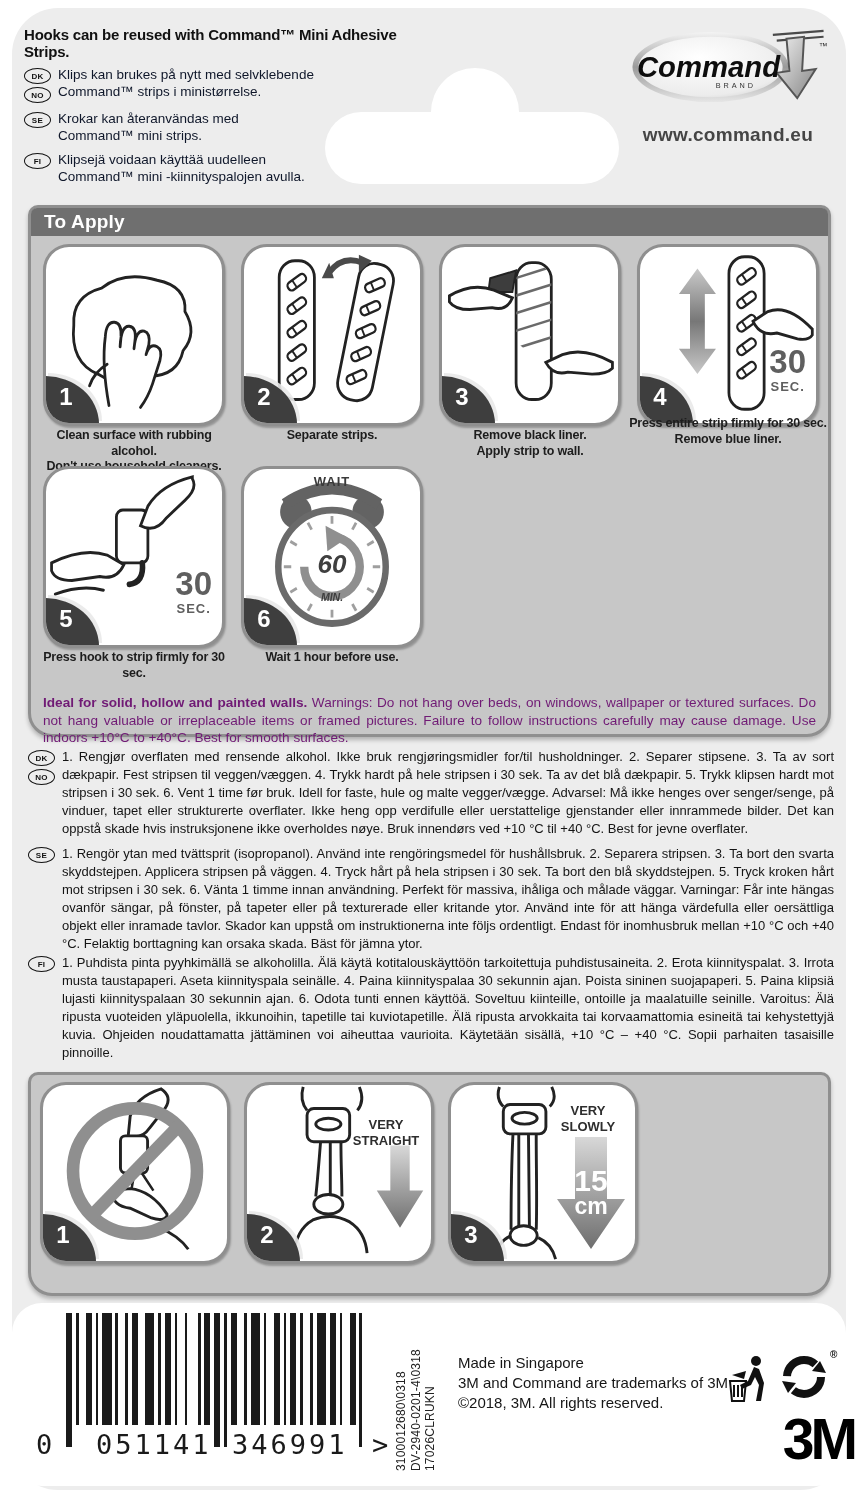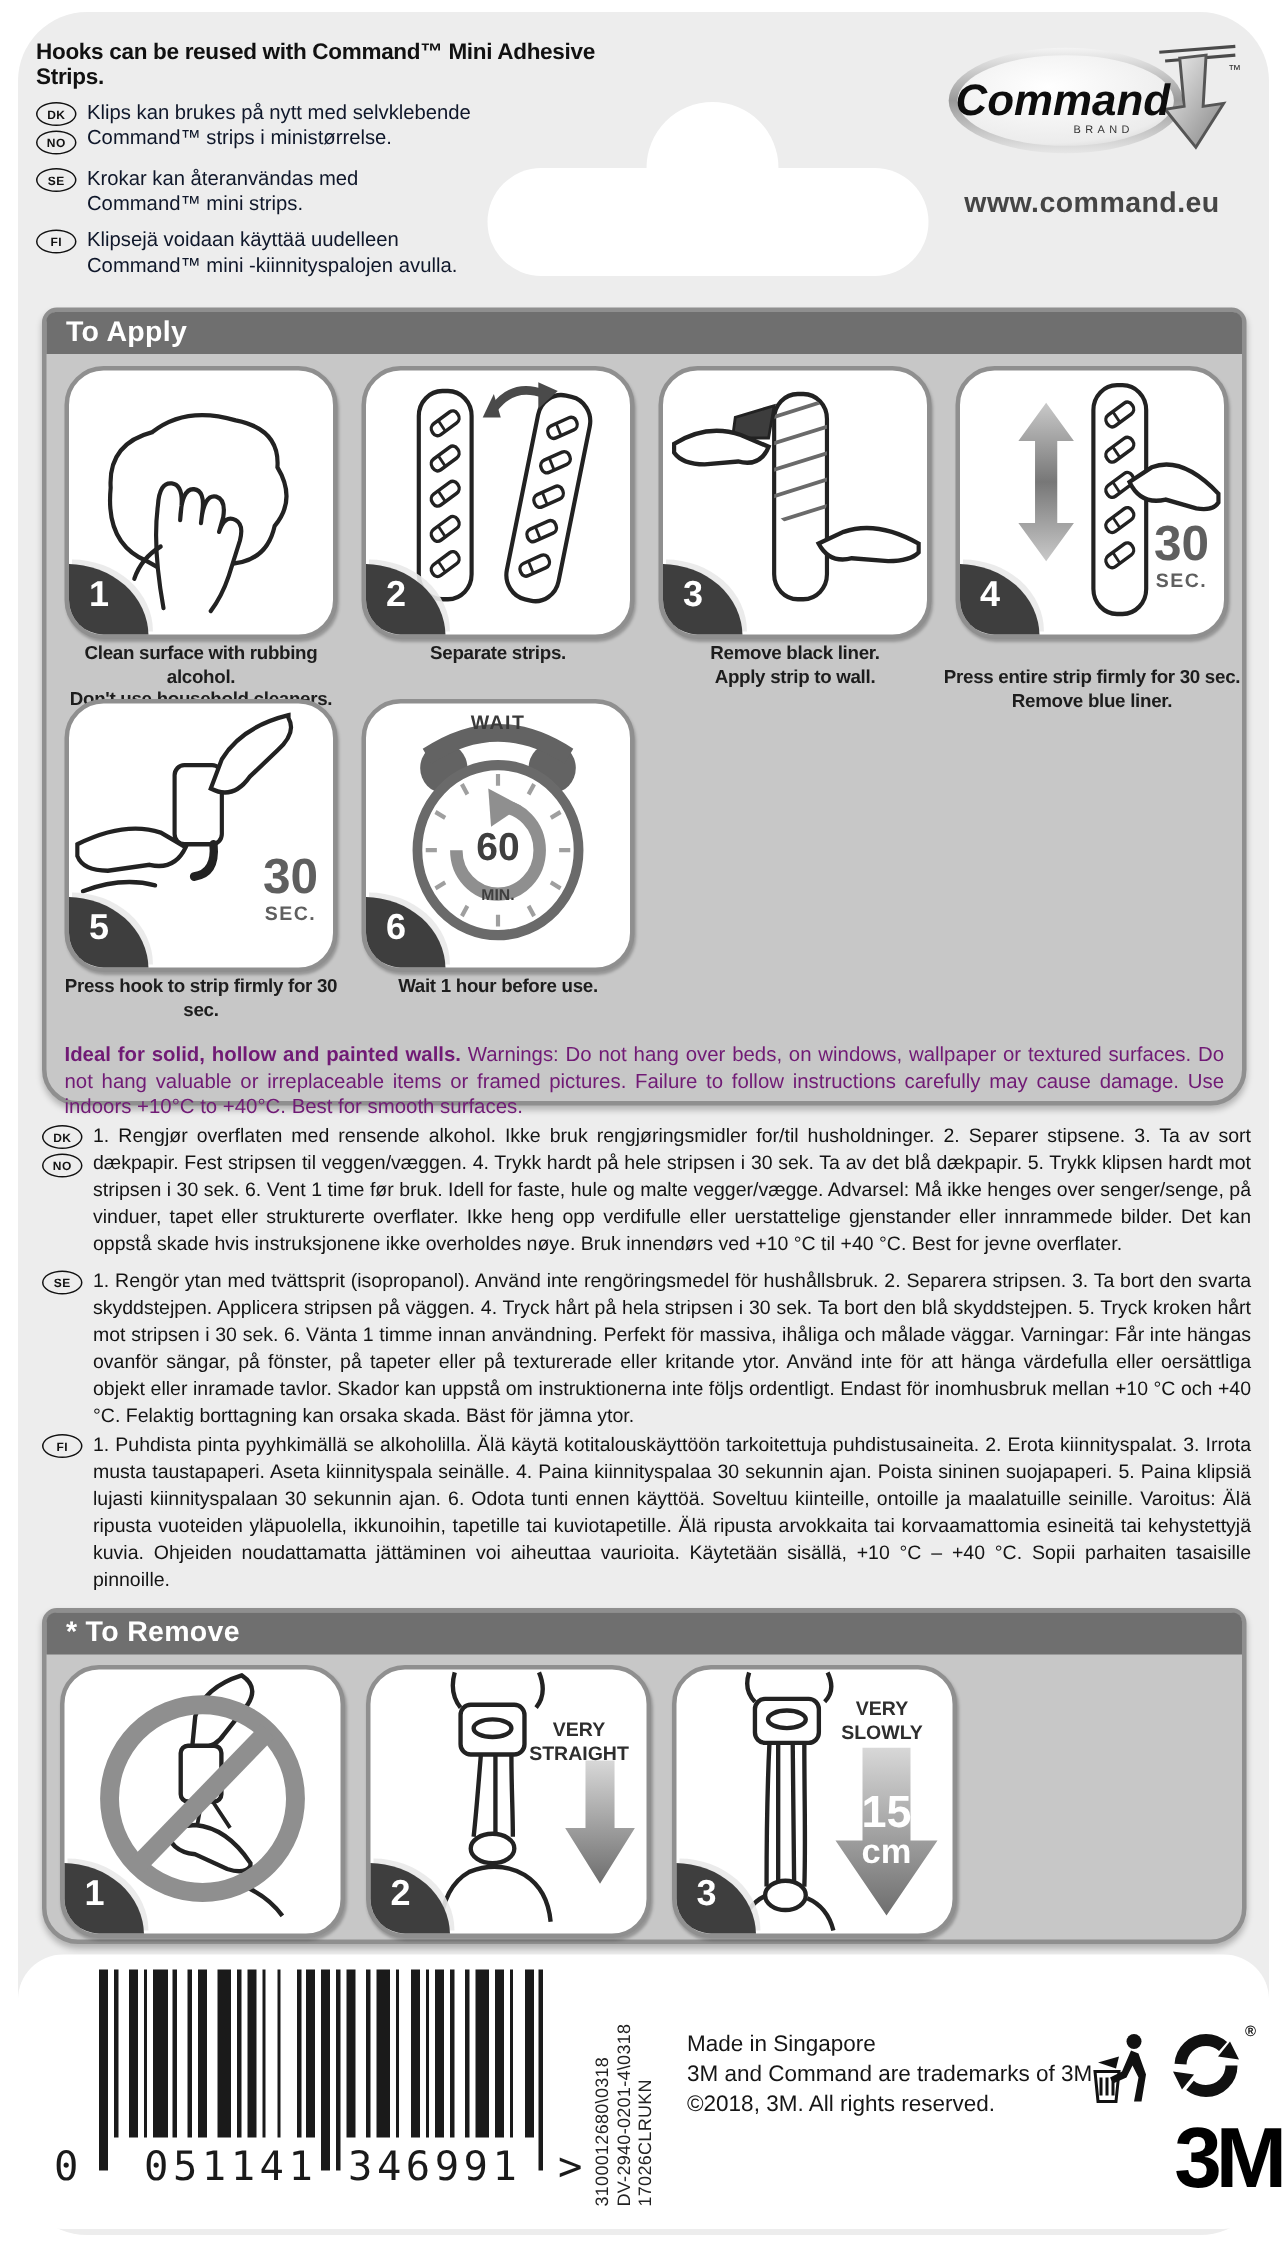--- a/index.html
+++ b/index.html
@@ -34,21 +34,21 @@
   .num-badge{position:absolute;left:-1px;bottom:-1px;width:54px;height:48px;background:#3e3e3e;
              border-radius:0 100% 0 24px;box-shadow:3px -3px 0 0 rgba(233,233,233,0.9);
              display:flex;align-items:center;justify-content:center;}
   .num-badge span{color:#fff;font-size:24px;font-weight:bold;transform:translate(-6px,-3px);}
   .caption{position:absolute;text-align:center;font-size:12.5px;font-weight:600;color:#1d1d1d;line-height:1.25;
            white-space:pre-line;letter-spacing:-0.2px;}
   .sec-label{position:absolute;right:10px;bottom:30px;text-align:center;color:#5f5f5f;line-height:1;}
   .sec-label .big{font-size:33px;font-weight:bold;display:block;}
   .sec-label .small{font-size:13px;font-weight:bold;letter-spacing:1px;display:block;margin-top:2px;}
   .wait-label{position:absolute;left:0;right:0;top:5px;text-align:center;font-size:13px;font-weight:bold;color:#3a3a3a;letter-spacing:1px;}
-  .clock-center{position:absolute;left:0;right:0;top:82px;text-align:center;color:#3f3f3f;line-height:1;}
+  .clock-center{position:absolute;left:0;right:0;top:82px;text-align:center;color:#3f3f3f;line-height:1;font-style:italic;}
   .clock-center .big{font-size:26px;font-weight:bold;display:block;}
   .clock-center .small{font-size:10.5px;font-weight:bold;display:block;margin-top:15px;}
   .warnings{position:absolute;left:12px;right:12px;top:444px;font-size:13.6px;line-height:1.32;color:#701a75;text-align:justify;}
   .warnings b{font-weight:bold;}
   
   .tr-block{position:absolute;left:28px;width:806px;display:flex;gap:7px;}
   #trDKNO{top:748px;} #trSE{top:845px;} #trFI{top:954px;}
   .tr-text{flex:1;font-size:13px;line-height:1.38;text-align:justify;color:#141414;}
   
   .dir-label{position:absolute;text-align:center;font-weight:bold;font-size:13px;color:#2e2e2e;white-space:pre-line;line-height:1.25;}
@@ -238,21 +238,21 @@
       <div class="num-badge">
           <span>4</span>
         </div>
     </div>
 
     <div class="caption" style="left:4px;top:192px;width:198px;">Clean surface with rubbing alcohol.
 Don't use household cleaners.</div>
     <div class="caption" style="left:202px;top:192px;width:198px;">Separate strips.</div>
     <div class="caption" style="left:400px;top:192px;width:198px;">Remove black liner.
 Apply strip to wall.</div>
-    <div class="caption" style="left:592px;top:208px;width:210px;">Press entire strip firmly for 30 sec.
+    <div class="caption" style="left:592px;top:180px;width:210px;">Press entire strip firmly for 30 sec.
 Remove blue liner.</div>
 
     <div class="panel" style="left:12px;top:230px;">
       <svg class="art" viewBox="0 0 190 180" preserveAspectRatio="none">
         <rect x="76" y="42" width="34" height="54" rx="7" fill="#fff" stroke="#222" stroke-width="3"></rect>
         <path d="M104,96 q2,20 -14,22" fill="none" stroke="#222" stroke-width="6" stroke-linecap="round"></path>
         <path d="M158,8 Q124,16 110,38 L102,58 Q118,66 130,50 L150,32 Q164,20 158,10 Z" fill="#fff" stroke="#222" stroke-width="3"></path>
         <path d="M6,96 Q40,80 66,88 L84,98 Q76,114 58,110 L28,114 Q10,114 6,104 Z" fill="#fff" stroke="#222" stroke-width="3"></path>
         <path d="M10,128 Q38,118 62,124" fill="none" stroke="#222" stroke-width="3" stroke-linecap="round"></path>
       </svg>
@@ -319,21 +319,20 @@
   <div class="tr-text">1. Rengör ytan med tvättsprit (isopropanol). Använd inte rengöringsmedel för hushållsbruk. 2. Separera stripsen. 3. Ta bort den svarta skyddstejpen. Applicera stripsen på väggen. 4. Tryck hårt på hela stripsen i 30 sek. Ta bort den blå skyddstejpen. 5. Tryck kroken hårt mot stripsen i 30 sek. 6. Vänta 1 timme innan användning. Perfekt för massiva, ihåliga och målade väggar. Varningar: Får inte hängas ovanför sängar, på fönster, på tapeter eller på texturerade eller kritande ytor. Använd inte för att hänga värdefulla eller oersättliga objekt eller inramade tavlor. Skador kan uppstå om instruktionerna inte följs ordentligt. Endast för inomhusbruk mellan +10 °C och +40 °C. Felaktig borttagning kan orsaka skada. Bäst för jämna ytor.</div>
 </div>
 <div class="tr-block" id="trFI">
   <div class="badge-col">
     <div class="lang-badge">FI</div>
   </div>
   <div class="tr-text">1. Puhdista pinta pyyhkimällä se alkoholilla. Älä käytä kotitalouskäyttöön tarkoitettuja puhdistusaineita. 2. Erota kiinnityspalat. 3. Irrota musta taustapaperi. Aseta kiinnityspala seinälle. 4. Paina kiinnityspalaa 30 sekunnin ajan. Poista sininen suojapaperi. 5. Paina klipsiä lujasti kiinnityspalaan 30 sekunnin ajan. 6. Odota tunti ennen käyttöä. Soveltuu kiinteille, ontoille ja maalatuille seinille. Varoitus: Älä ripusta vuoteiden yläpuolella, ikkunoihin, tapetille tai kuviotapetille. Älä ripusta arvokkaita tai korvaamattomia esineitä tai kehystettyjä kuvia. Ohjeiden noudattamatta jättäminen voi aiheuttaa vaurioita. Käytetään sisällä, +10 °C – +40 °C. Sopii parhaiten tasaisille pinnoille.</div>
 </div>
 
 <div class="section" id="remove">
-  <div class="section-header">* To Remove</div>
   <div class="section-body">
 
     <div class="panel wide" style="left:9px;top:7px;">
       <svg class="art" viewBox="0 0 190 180" preserveAspectRatio="none">
         <g stroke="#222" stroke-width="3" fill="#fff">
           <path d="M122,4 Q96,12 90,32 L88,52 Q102,56 110,44 L126,24 Q134,12 122,4 Z"></path>
           <rect x="80" y="52" width="28" height="38" rx="5"></rect>
           <path d="M86,90 l-16,18 M94,92 l-4,22 M102,90 l12,18" stroke-width="2.6" fill="none"></path>
           <path d="M128,132 Q112,108 90,106 L70,108 Q72,124 90,126 L112,136 Q124,140 128,134 Z"></path>
           <path d="M120,146 Q140,154 150,168" fill="none"></path>

